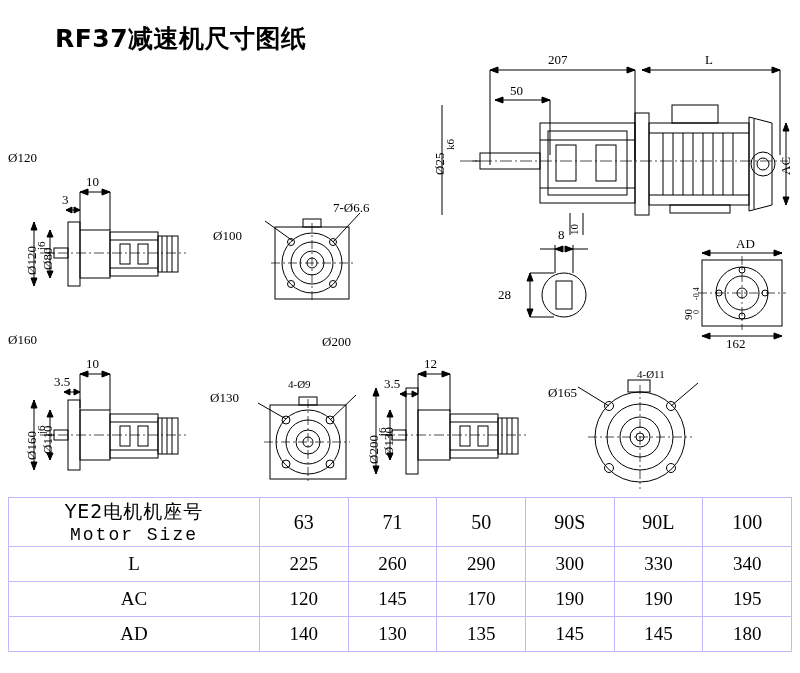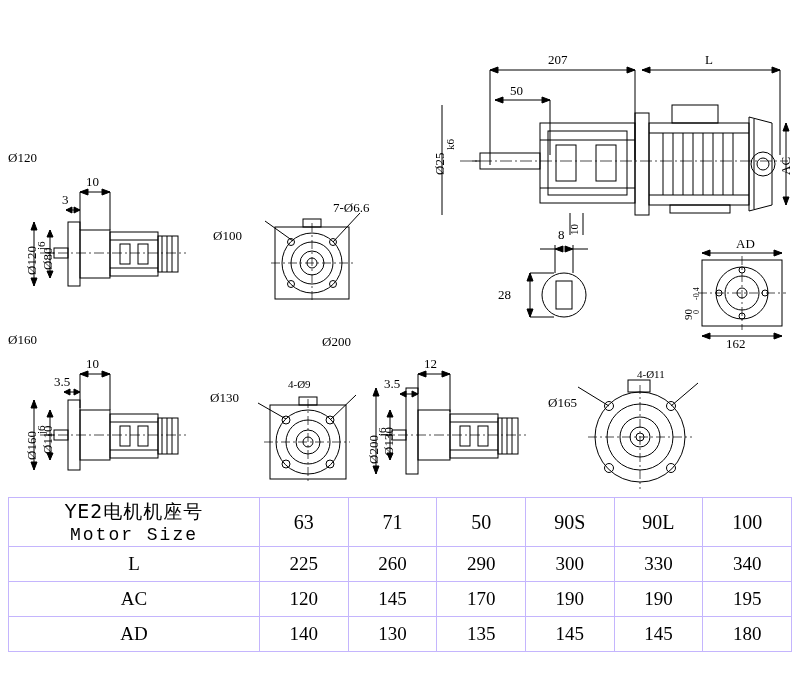--- a/index.html
+++ b/index.html
@@ -93,20 +93,21 @@
     font-family: "Liberation Mono", monospace;
     letter-spacing: 2px;
   }
   #spec-table tr.head td.val { font-size: 20px; }
 </style>
 </head>
 <body>
 
 <div id="root">
 
+  <div class="abs" id="title">RF37减速机尺寸图纸</div>
 
 
   <div class="abs" style="left:420px; top:45px; width:375px; height:210px;">
     <svg width="375" height="210" viewBox="0 0 375 210">
       <g stroke="#000" fill="none" stroke-width="1">
 
         <line x1="70" y1="25" x2="215" y2="25"></line>
         <path d="M70 25 l8 -3 l0 6 z" fill="#000"></path>
         <path d="M215 25 l-8 -3 l0 6 z" fill="#000"></path>
         <line x1="70" y1="25" x2="70" y2="120" stroke-dasharray="0"></line>
@@ -422,21 +423,21 @@
         <circle cx="101" cy="93" r="4.5"></circle>
         <line x1="70" y1="10" x2="70" y2="114" stroke-dasharray="9 3 2 3" stroke-width="0.7"></line>
         <line x1="18" y1="62" x2="122" y2="62" stroke-dasharray="9 3 2 3" stroke-width="0.7"></line>
         <line x1="101" y1="31" x2="128" y2="8"></line>
         <line x1="39" y1="31" x2="8" y2="12"></line>
         <rect x="58" y="5" width="22" height="12"></rect>
       </g>
     </svg>
   </div>
   <div class="lbl sm" style="left:637px; top:368px;">4-Ø11</div>
-  <div class="lbl" style="left:548px; top:395px;">Ø165</div>
+  <div class="lbl" style="left:548px; top:385px;">Ø165</div>
 
   <table id="spec-table">
     <tbody id="table-body">
         <tr class="head">
           <td class="rowhead">
             <div class="cn-line">YE2电机机座号</div>
             <div class="en-line">Motor Size</div>
           </td>
           <td class="val">63</td>
           <td class="val">71</td>

